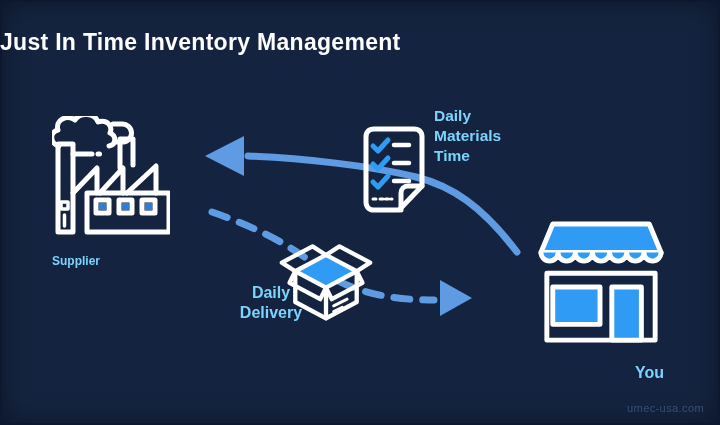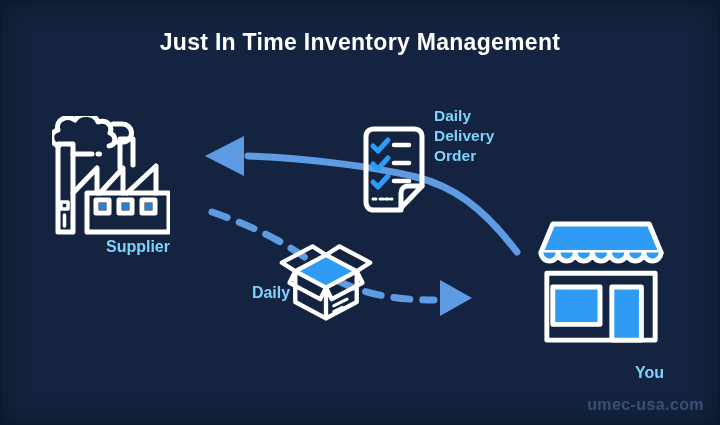--- a/index.html
+++ b/index.html
@@ -4,34 +4,34 @@
 <style>
   html,body{margin:0;padding:0;background:#0d1a2e;}
   .stage{
     position:relative;width:720px;height:425px;overflow:hidden;
     background:#142440;
     box-shadow:inset 0 0 0 2px #0c1830, inset 0 0 30px rgba(0,0,0,.45);
     font-family:"Liberation Sans","DejaVu Sans",sans-serif;
     color:#ffffff;
   }
   .title{
-    position:absolute;top:29px;left:0;width:720px;text-align:center;
+    position:absolute;top:29px;left:0;width:720px;
     font-size:23px;font-weight:700;letter-spacing:.3px;color:#ffffff;
   }
   .abs{position:absolute;}
   .label{font-weight:700;color:#7dd3fc;}
-  .label-supplier{top:238px;left:52px;width:118px;text-align:right;font-size:16px;}
+  .label-supplier{top:254px;left:52px;width:118px;text-align:left;font-size:12px;}
   .label-you{top:364px;left:540px;width:124px;text-align:right;font-size:16px;}
   .label-order{top:106px;left:434px;font-size:15.5px;line-height:20px;}
   .label-delivery{top:283px;left:228px;width:86px;text-align:center;font-size:16px;line-height:20px;}
   .label .line{display:block;}
   svg{display:block;}
   .arrow-layer{position:absolute;top:0;left:0;}
   .watermark{
-    position:absolute;right:16px;bottom:11px;font-size:16px;font-weight:700;
+    position:absolute;right:16px;bottom:11px;font-size:11px;font-weight:400;
     color:rgba(86,118,160,0.55);letter-spacing:.4px;
   }
 </style>
 </head>
 <body>
 
 <div class="stage">
 
   <div class="title">Just In Time Inventory Management</div>
 
@@ -87,40 +87,41 @@
       <path d="M33 37 h15"></path>
       <path d="M33 55 h15"></path>
     </g>
     <g stroke="#FFFFFF" stroke-width="3" stroke-linecap="round">
       <path d="M12 73 h3"></path>
       <path d="M19 73 h12" stroke-dasharray="3 2.5"></path>
     </g>
   </svg>
   <div class="abs label label-order">
     <span class="line">Daily</span>
-    <span class="line">Delivery</span>
-    <span class="line">Order</span>
+    <span class="line">Materials</span>
+    <span class="line">Time</span>
   </div>
 
   <svg class="abs" style="left:278px;top:228px" width="96" height="100" viewBox="0 0 100 104">
     <polygon points="18,45 50,28 82,45 50,62" fill="#2F9BF4"></polygon>
     <g stroke="#FFFFFF" stroke-width="4.5" fill="none" stroke-linejoin="round" stroke-linecap="round">
       <path d="M18 45 L50 28 L82 45 L50 62 Z"></path>
       <path d="M18 45 L4 36 L36 19 L50 28"></path>
       <path d="M50 28 L64 19 L96 36 L82 45"></path>
       <path d="M18 45 L12 57 L44 74 L50 62"></path>
       <path d="M82 45 L88 57 L56 74 L50 62"></path>
       <path d="M18 45 V77 L50 94 L82 77 V45"></path>
       <path d="M50 62 V94"></path>
       <path d="M58 81 l14 -7" stroke-width="3"></path>
       <path d="M58 87 l9 -4.5" stroke-width="3"></path>
     </g>
   </svg>
   <div class="abs label label-delivery">
     <span class="line">Daily</span>
+    <span class="line">Delivery</span>
   </div>
 
   <svg class="abs" style="left:537px;top:220px" width="128" height="132" viewBox="0 0 130 134">
     <g stroke="#FFFFFF" stroke-width="5" stroke-linejoin="round" stroke-linecap="round">
       <rect x="10" y="54" width="110" height="68" fill="none"></rect>
       <rect x="16" y="68" width="48" height="38" fill="#2F9BF4"></rect>
       <rect x="76" y="68" width="30" height="54" fill="#2F9BF4"></rect>
       <path d="M16 4 H114 L126 33 H4 Z" fill="#2F9BF4"></path>
       <path d="M4 33 a8.71 8.71 0 0 0 17.43 0 a8.71 8.71 0 0 0 17.43 0 a8.71 8.71 0 0 0 17.43 0 a8.71 8.71 0 0 0 17.43 0 a8.71 8.71 0 0 0 17.43 0 a8.71 8.71 0 0 0 17.43 0 a8.71 8.71 0 0 0 17.42 0" fill="#2F9BF4"></path>
     </g>

